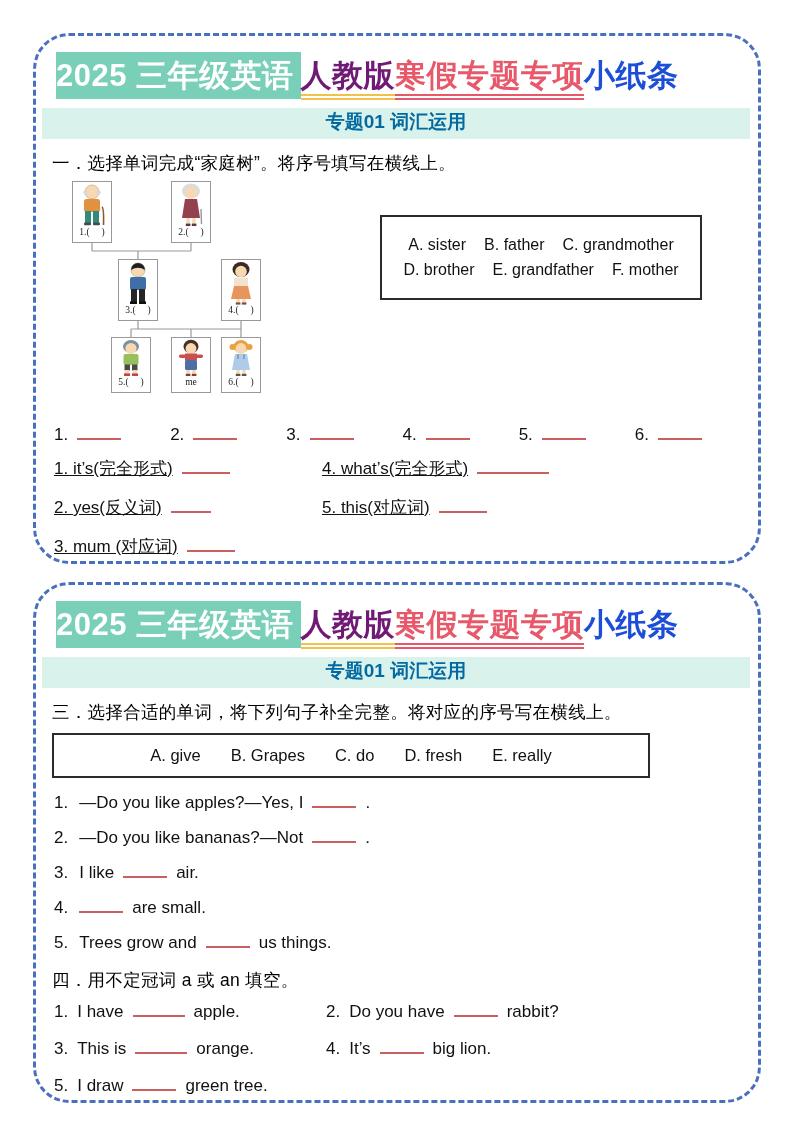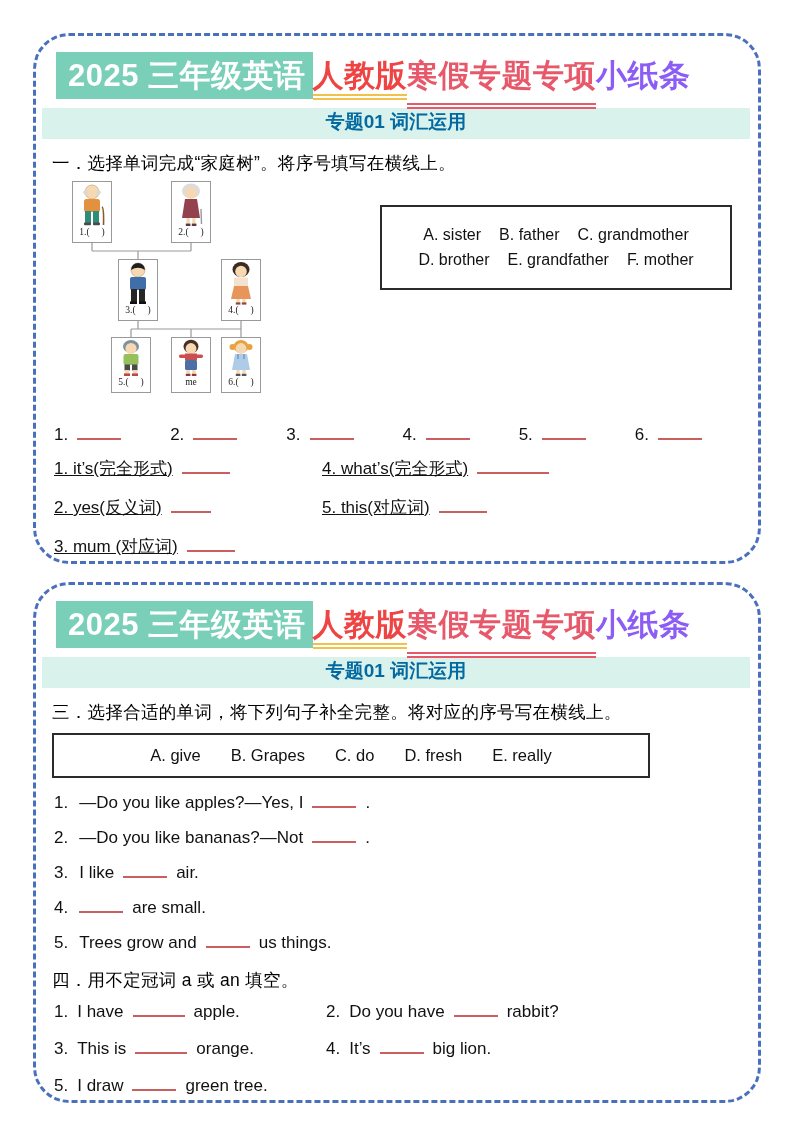--- a/index.html
+++ b/index.html
@@ -10,24 +10,24 @@
   .panel{
     position:absolute;left:33px;width:728px;box-sizing:border-box;
     border:3px dashed #4a70bd;border-radius:36px;background:#fff;
     padding:10px 18px 0 16px;
   }
   .panel--1{top:33px;height:531px;}
   .panel--2{top:582px;height:521px;}
 
   
   .title{font-size:31px;font-weight:bold;white-space:nowrap;margin:8px 0 0 4px;line-height:1.45;letter-spacing:.5px;}
-  .t-grade{background:#79cfb8;color:#fff;padding:6px 7px 6px 12px;}
-  .t-edition{color:#ef4444;border-bottom:6px double #f1c24a;padding-bottom:1px;}
-  .t-special{color:#e7596a;border-bottom:6px double #e7596a;padding-bottom:10px;margin-top:39px;}
-  .t-note{color:#8b5cf6;}
+  .t-grade{background:#79cfb8;color:#fff;padding:6px 7px 6px 0;}
+  .t-edition{color:#701a75;border-bottom:6px double #f1c24a;padding-bottom:1px;}
+  .t-special{color:#e7596a;border-bottom:6px double #e7596a;padding-bottom:1px;margin-top:39px;}
+  .t-note{color:#1d4ed8;}
 
   .band{margin:9px -10px 0;background:#d9f2eb;color:#0369a1;font-weight:bold;
         font-size:19px;text-align:center;padding:1px 0 4px;}
 
   .heading{font-weight:normal;font-size:17.5px;color:#000;margin:12px 0 4px;letter-spacing:.3px;}
 
   
   .blank{display:inline-block;border-bottom:2px solid #c95f5f;height:13px;vertical-align:baseline;}
   .w40{width:40px}.w44{width:44px}.w48{width:48px}.w52{width:52px}.w72{width:72px}
 
@@ -36,21 +36,21 @@
   .tree{position:absolute;left:14px;top:2px;width:220px;height:218px;}
   .tlines{position:absolute;left:0;top:0;}
   .tbox{position:absolute;width:40px;box-sizing:border-box;border:1px solid #999;background:#fff;text-align:center;}
   .tb-tall{height:62px}.tb-kid{height:56px}
   .tbox svg{display:block;margin:1px auto 0;}
   .tlabel{font-family:"Liberation Serif","DejaVu Serif",serif;font-size:9.5px;line-height:1.25;white-space:pre;color:#222;}
   .tb1{left:6px;top:0}.tb2{left:105px;top:0}
   .tb3{left:52px;top:78px}.tb4{left:155px;top:78px}
   .tb5{left:45px;top:156px}.tb6{left:105px;top:156px}.tb7{left:155px;top:156px}
 
-  .opt-box{position:absolute;left:328px;top:26px;width:352px;box-sizing:border-box;
+  .opt-box{position:absolute;left:328px;top:36px;width:322px;box-sizing:border-box;
            border:2px solid #2b2b2b;padding:12px 8px;font-size:16px;}
   .opt-row{margin:7px 0;white-space:nowrap;text-align:center;}
   .opt-row span{margin:0 9px;}
 
   .ansrow{display:flex;justify-content:space-between;width:648px;margin:4px 0 0 2px;font-size:17px;}
   .ans-num{margin-right:9px;}
 
   
   .sec2{display:grid;grid-template-columns:268px auto;row-gap:16px;font-size:17px;margin:12px 0 0 2px;}
   .sent{white-space:nowrap;text-decoration:underline;}

